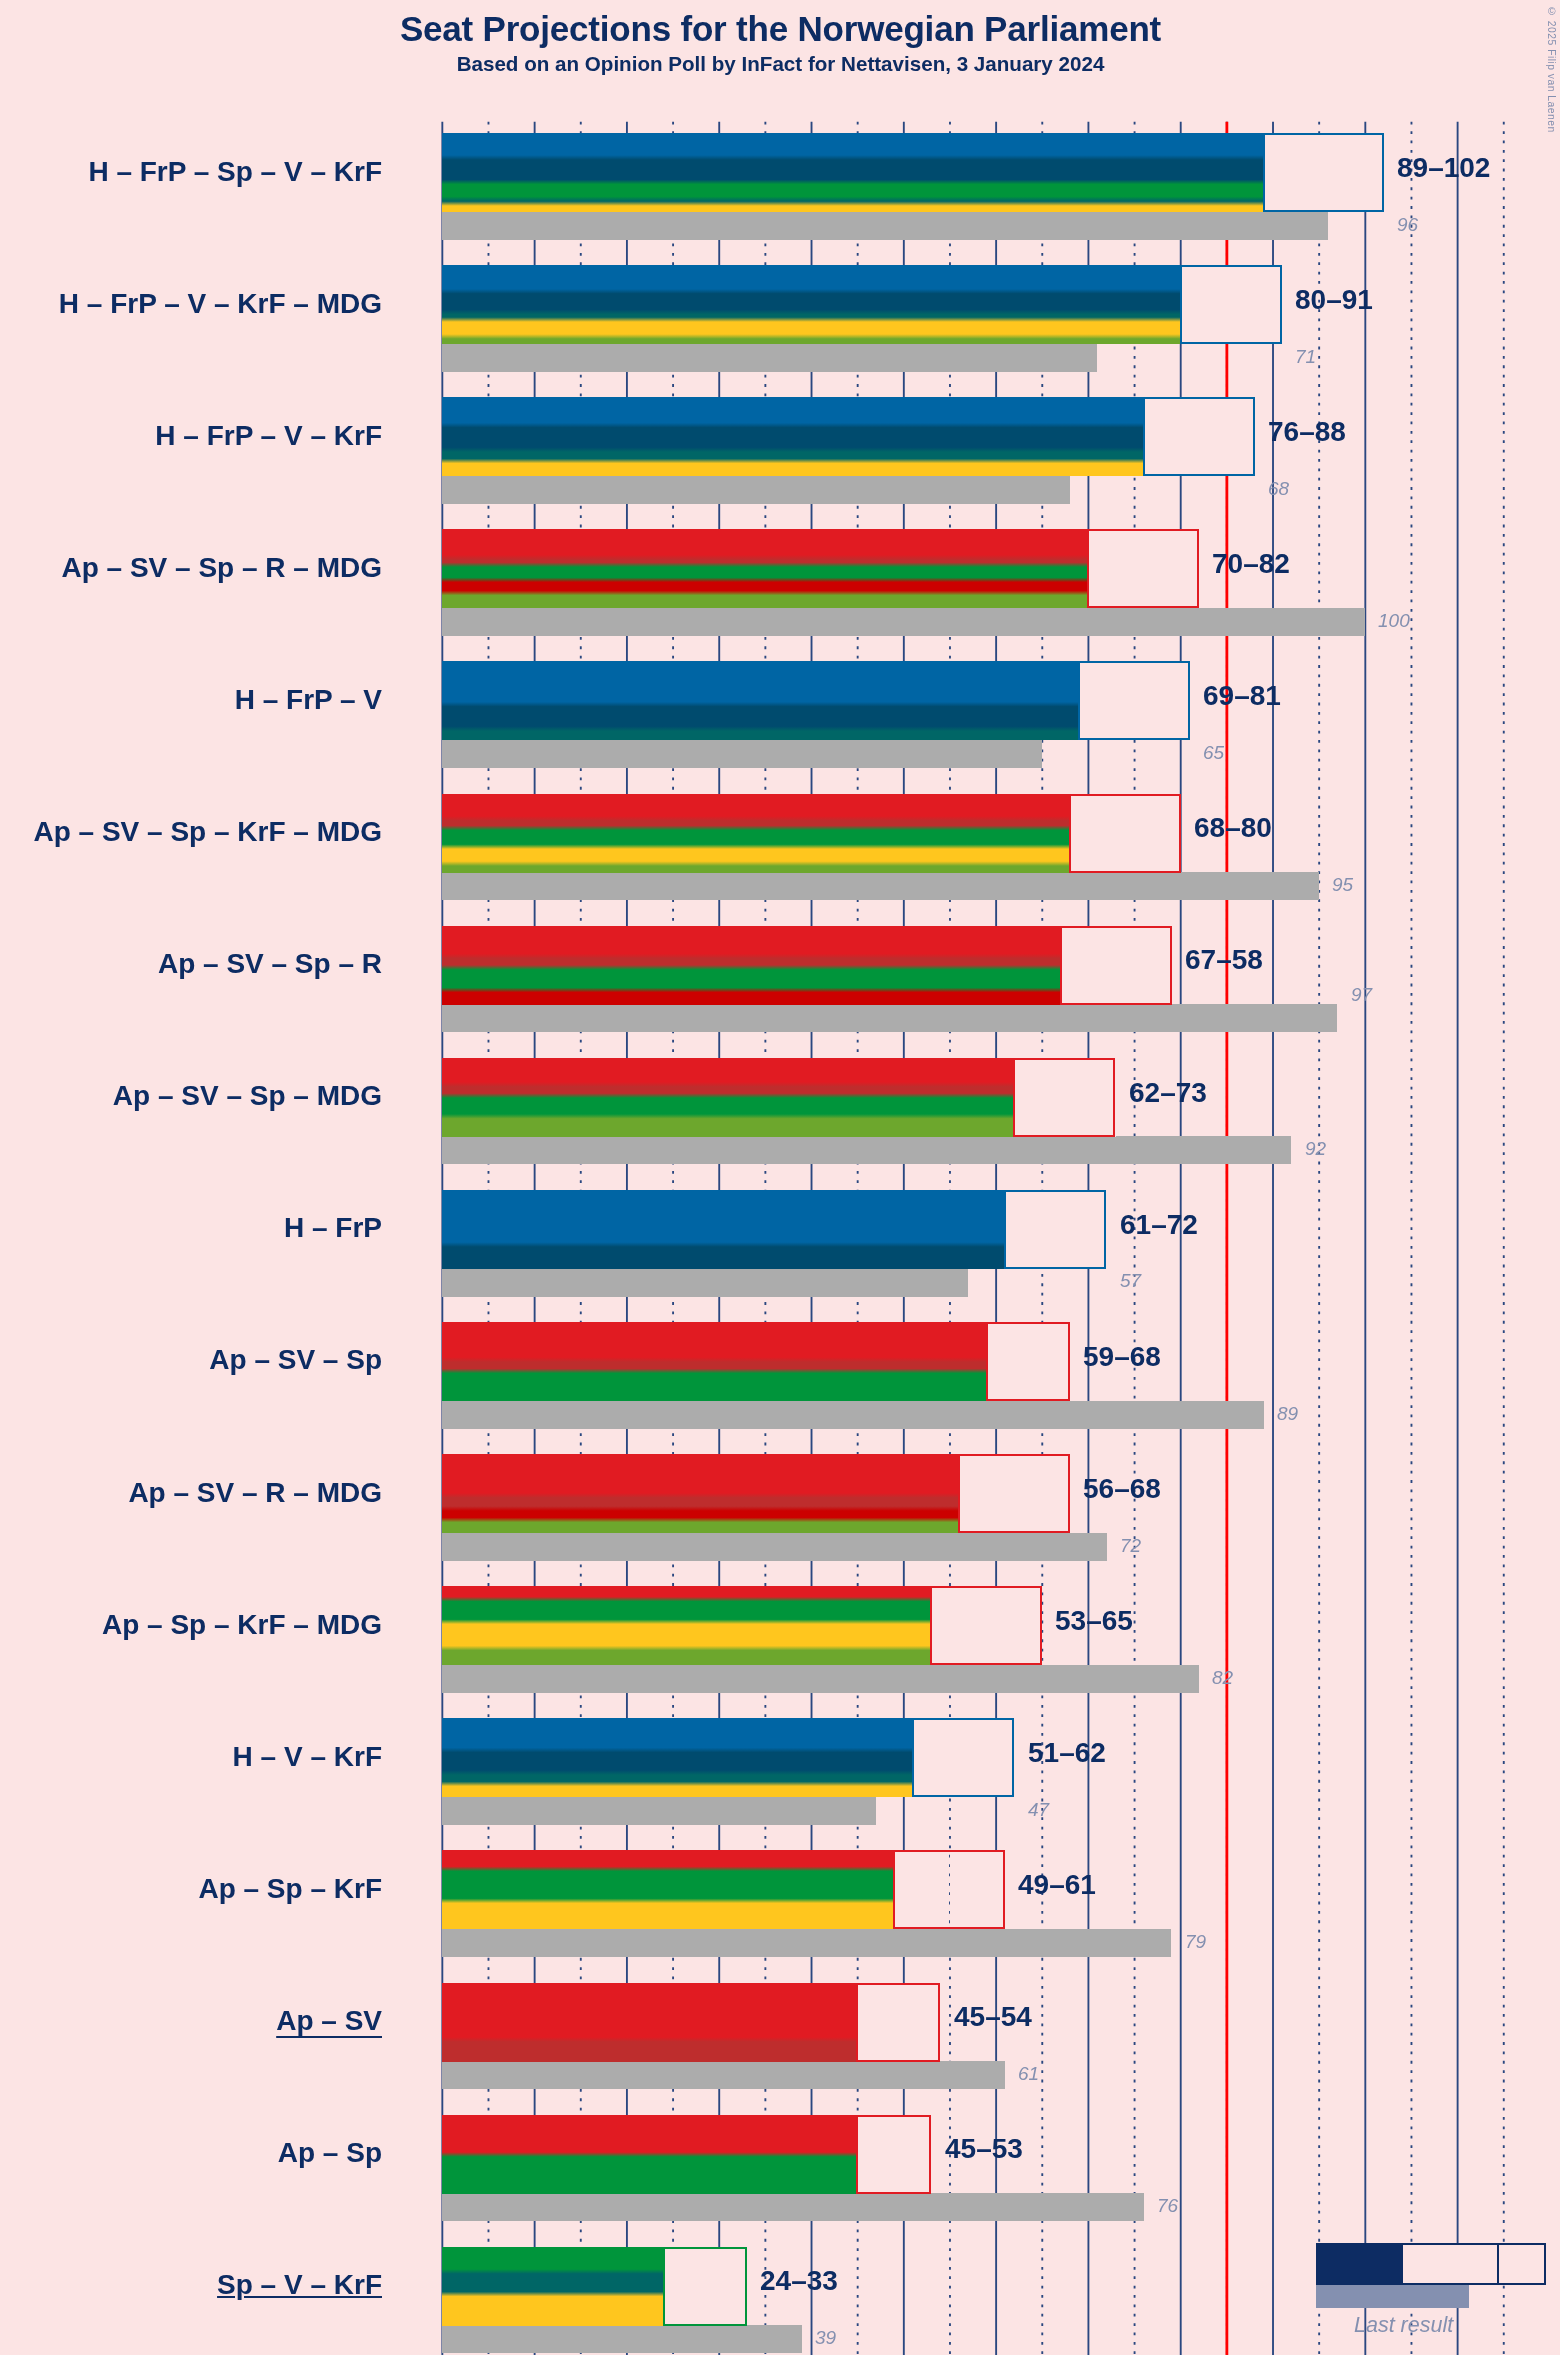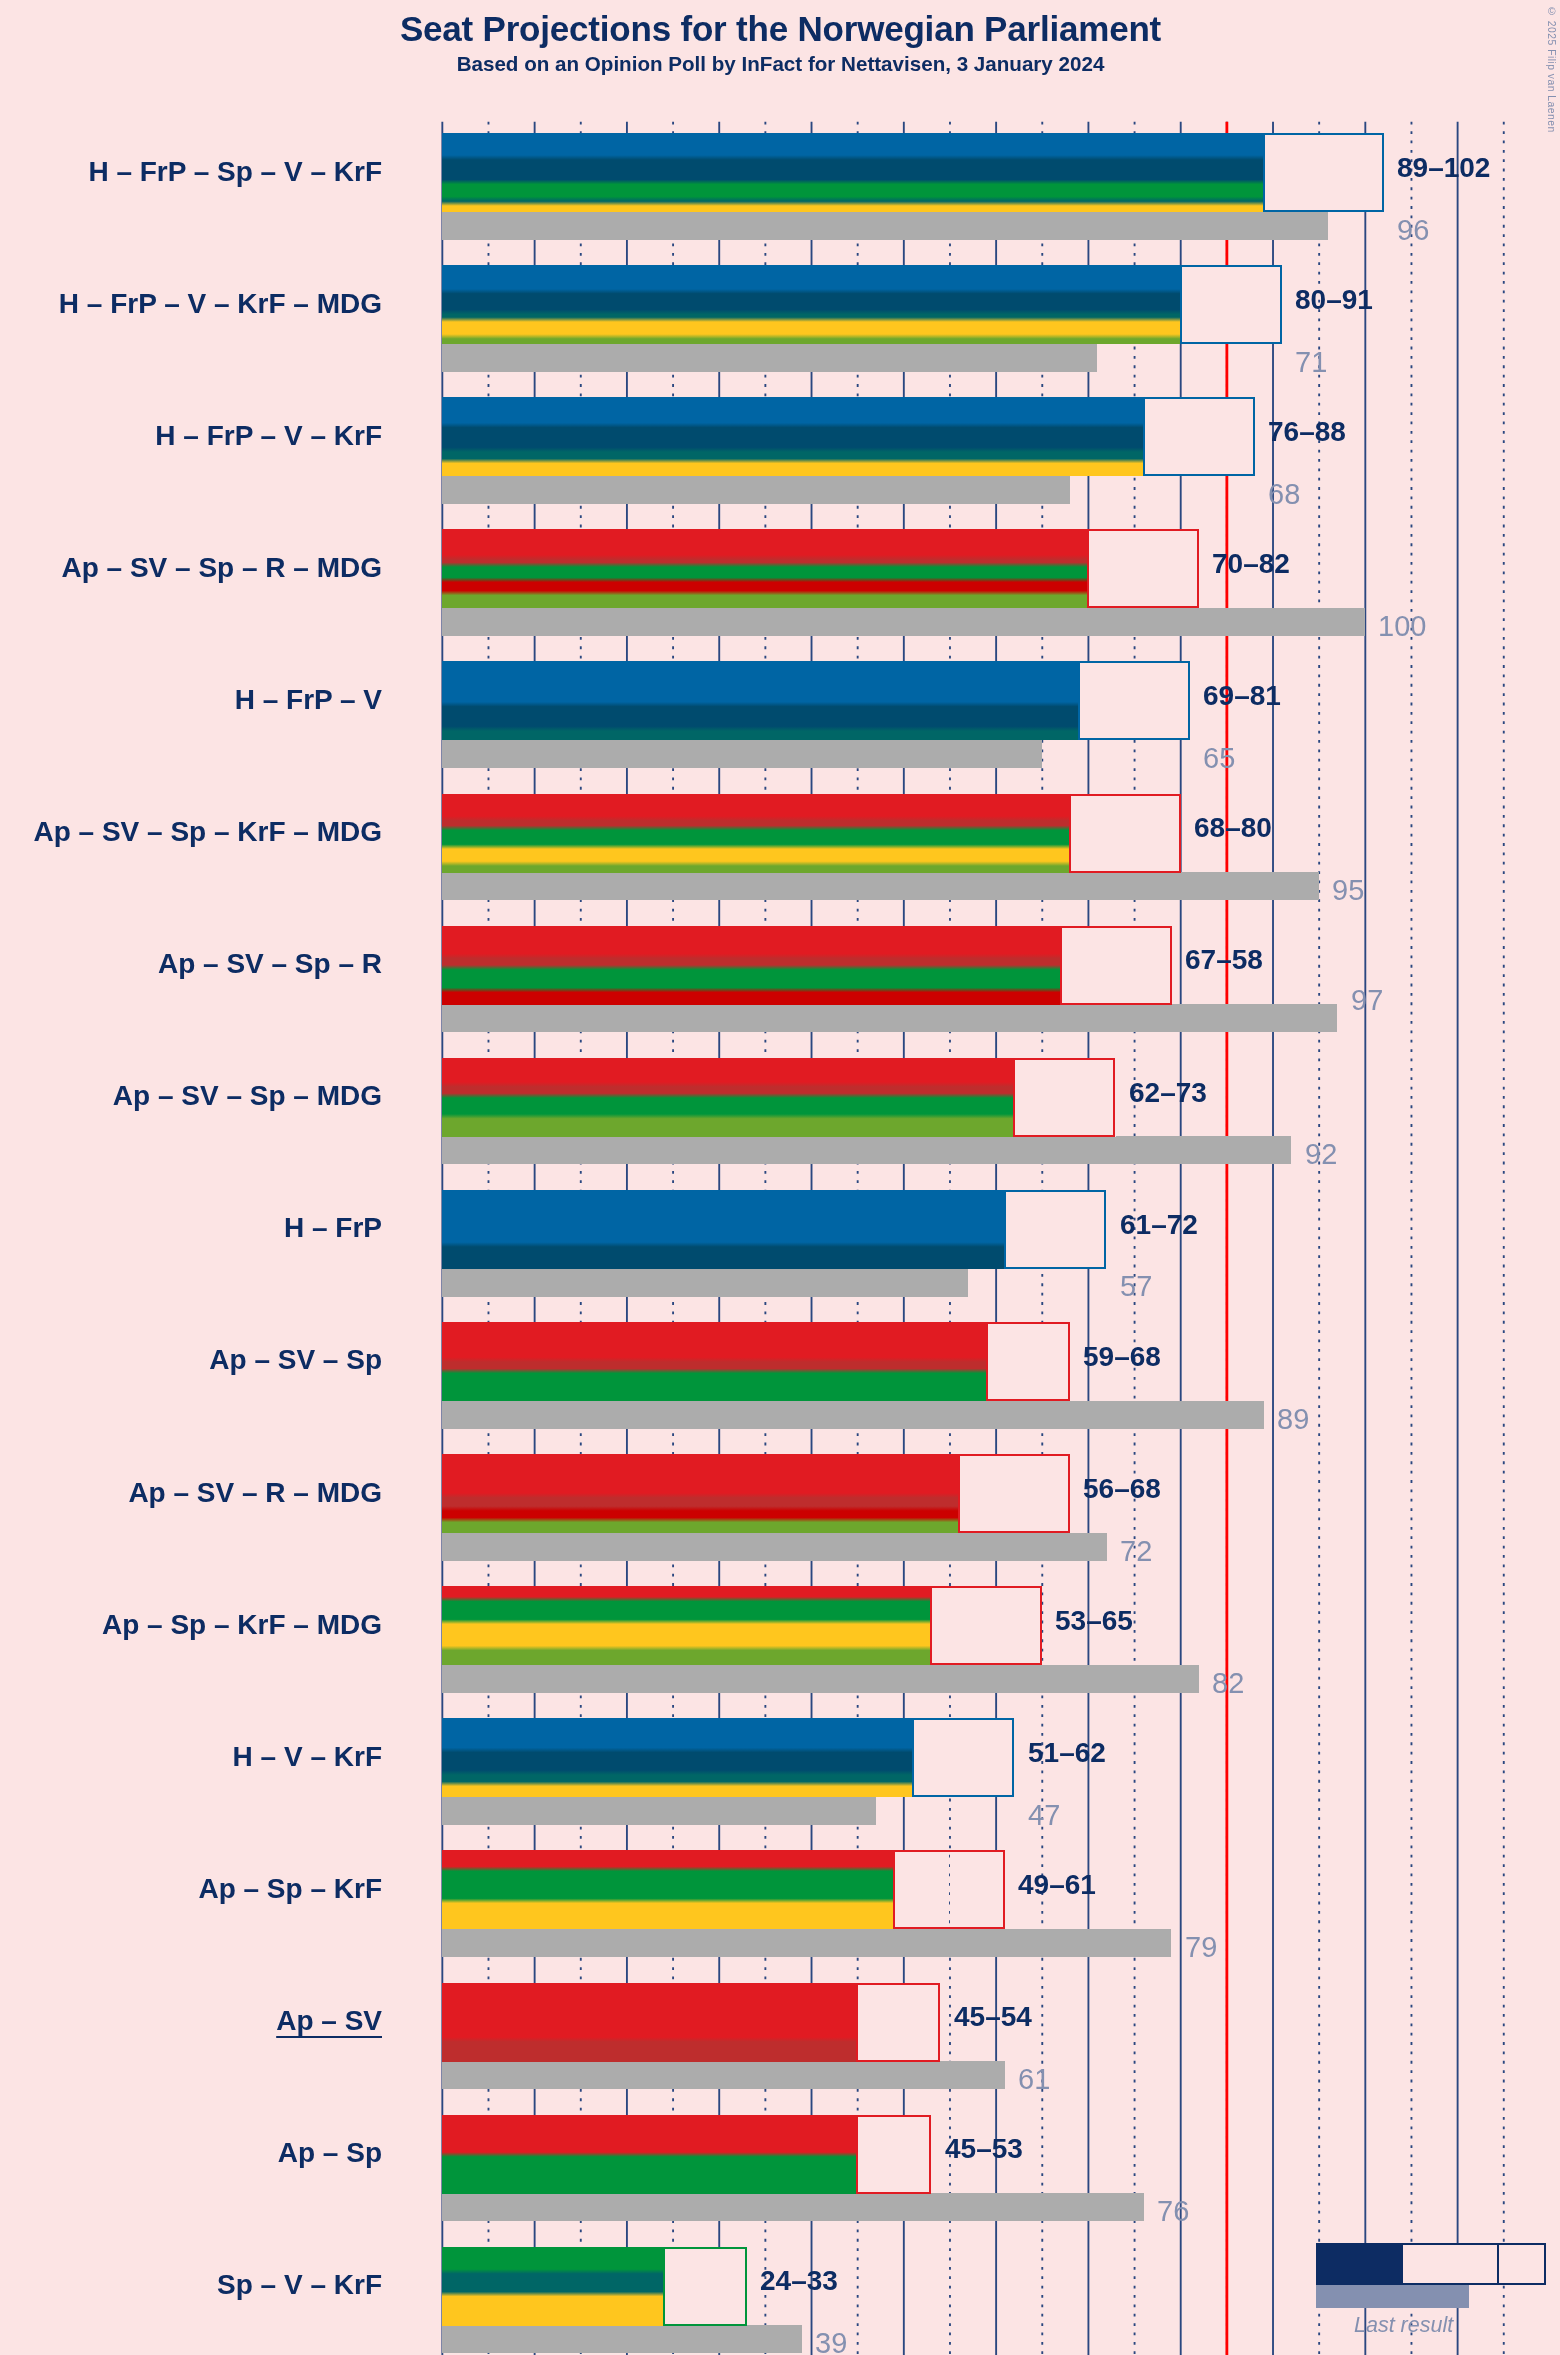--- a/index.html
+++ b/index.html
@@ -45,21 +45,21 @@
   }
   .solidpart{position:absolute;left:0;top:0;height:100%;}
   .stripes{position:absolute;top:0;height:100%;display:block;}
   .valtext{
     position:absolute;
     font-size:28px;font-weight:bold;color:#0D2C63;
     white-space:nowrap;
   }
   .lasttext{
     position:absolute;
-    font-size:29px;color:#8490B0;
+    font-size:19px;font-style:italic;color:#8490B0;
     white-space:nowrap;
   }
   .gridsvg{position:absolute;left:0;top:0;}
   
   .legend{position:absolute;}
   .legend-text{
     position:absolute;right:7.5px;
     text-align:right;
     font-size:21.5px;font-weight:bold;color:#0D2C63;
     line-height:28px;
@@ -868,21 +868,21 @@
               </defs>
               <g mask="url(#dg16-m)">
                 <rect x="0" y="0" width="100%" height="26.6" fill="#00953B"></rect>
                 <rect x="0" y="26" width="100%" height="24.6" fill="#006666"></rect>
                 <rect x="0" y="50" width="100%" height="34.6" fill="#FFC61E"></rect>
               </g>
             </svg>
           </div>
           <div style="position: absolute; left: 221px; top: 0px; width: 84px; height: 79px; border: 2.8px solid rgb(0, 149, 59); box-sizing: border-box; pointer-events: none;"></div>
         </div>
-        <div class="rowlabel" style="top: 2269px;">Sp – V – KrF</div>
+        <div class="rowlabel" style="top: 2269px; text-decoration: underline;">Sp – V – KrF</div>
         <div class="valtext" style="left: 760px; top: 2265px;">24–33</div>
         <div class="lasttext" style="left: 815px; top: 2327px;">39</div>
       </div>
     </div>
 
   <div class="legend" id="legendbox" style="left: 1124px; top: 2174px; width: 431px; height: 178px;">
   <div style="position: absolute; left: 192px; top: 69px; width: 230px; height: 42px; background: rgb(13, 44, 99); border: 2.8px solid rgb(13, 44, 99); box-sizing: border-box;">
         <div style="position: absolute; right: 47px; top: 0px; width: 94px; height: 100%; background: rgb(252, 228, 228);">
           <svg width="94" height="37" class="stripes" viewBox="0 0 100 39">
             <defs>

